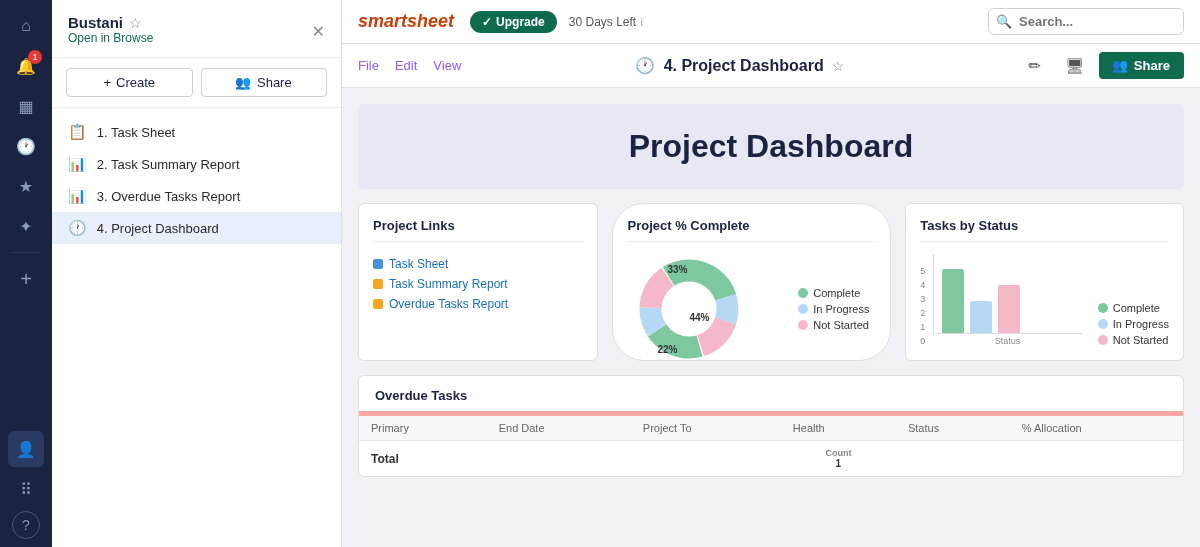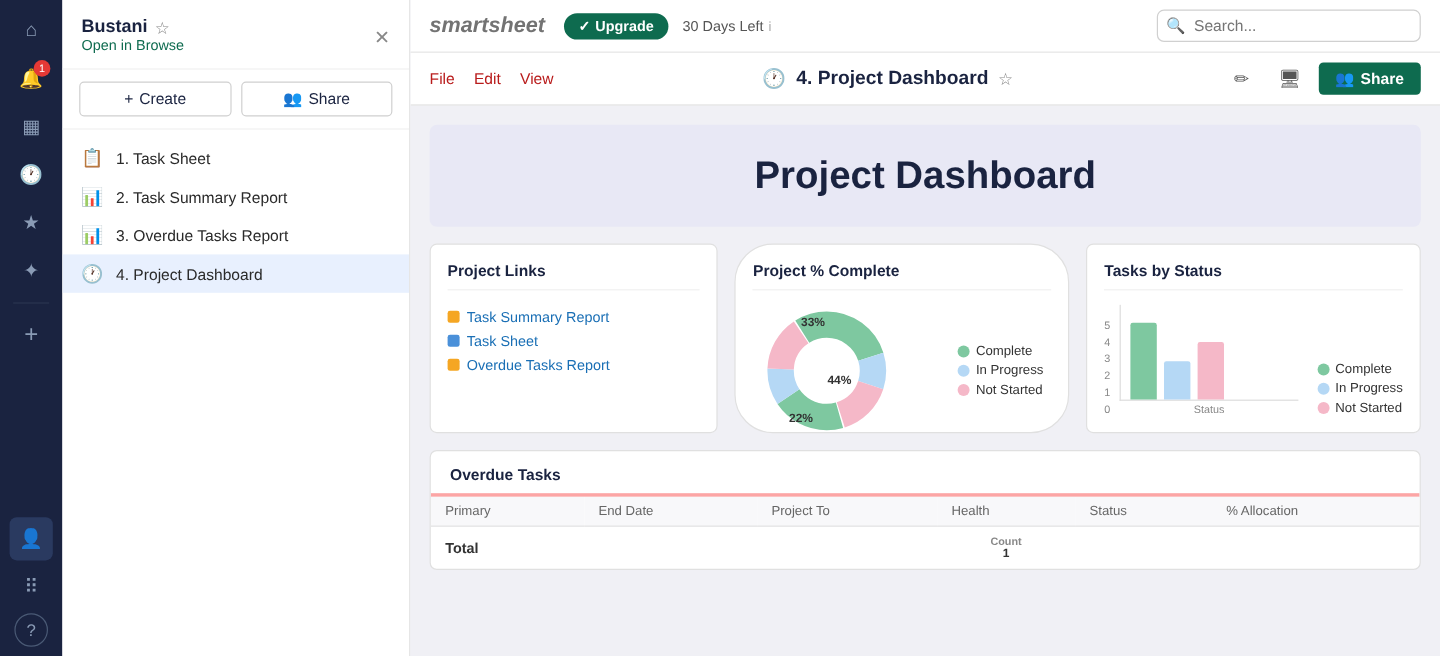--- a/index.html
+++ b/index.html
@@ -172,23 +172,24 @@
       margin-left: auto;
       position: relative;
       display: flex;
       align-items: center;
     }
     .topbar-search input {
       border: 1px solid #d0d0d0;
       border-radius: 6px;
       padding: 5px 10px 5px 30px;
       font-size: 13px;
-      width: 220px;
+      width: 196px;
       color: #a21caf;
       outline: none;
+      font-weight: bold;
     }
     .search-icon-top {
       position: absolute;
       left: 8px;
       color: #888;
       font-size: 13px;
     }
 
     
     .sheet-toolbar {
@@ -200,21 +201,21 @@
       height: 44px;
       gap: 14px;
       flex-shrink: 0;
     }
     .toolbar-menu {
       display: flex;
       gap: 16px;
     }
     .toolbar-menu-item {
       font-size: 13px;
-      color: #b91c1c;
+      color: #8b5cf6;
       cursor: pointer;
       padding: 4px 0;
     }
     .sheet-title-area {
       display: flex;
       align-items: center;
       gap: 8px;
       margin: 0 auto;
     }
     .sheet-clock { font-size: 16px; color: #0e6b4f; }
@@ -339,21 +340,21 @@
       border: 1px solid #e0e0e0;
       border-radius: 6px;
       padding: 0;
       overflow: hidden;
     }
     .table-card-title {
       font-size: 13px;
       font-weight: 600;
       color: #1a2340;
       padding: 12px 16px 8px;
-      border-bottom: 3px solid #fca5a5;
+      border-bottom: 5px solid #fca5a5;
     }
     .overdue-table {
       width: 100%;
       border-collapse: collapse;
       font-size: 12px;
     }
     .overdue-table th {
       background: #f8f8fa;
       color: #666;
       font-weight: 500;
@@ -433,21 +434,21 @@
       <span class="sidebar-item-icon">🕐</span>
       <span class="sidebar-item-label">4. Project Dashboard</span>
     </div>
   </div>
 </aside>
 
 <div class="main">
 
   <header class="topbar">
     <div class="smartsheet-logo">
-      <span style="color:#737373;">smartsheet</span>
+      <span style="color:#c2410c;">smartsheet</span>
     </div>
     <button class="btn-upgrade">
       <span>✓</span>
       <span>Upgrade</span>
     </button>
     <div class="days-left">
       <span>30 Days Left</span>
       <span style="font-size:11px; color:#aaa;">ℹ</span>
     </div>
     <div class="topbar-search">
@@ -481,26 +482,26 @@
 
     <div class="dashboard-header">
       <h1 class="dashboard-title">Project Dashboard</h1>
     </div>
 
     <div class="cards-row">
 
       <div class="card" style="flex:1.1;">
         <div class="card-title">Project Links</div>
         <div class="link-item">
+          <div class="link-dot" style="background:#4a90d9;"></div>
+          <span>Task Sheet</span>
+        </div>
+        <div class="link-item">
           <div class="link-dot" style="background:#f5a623;"></div>
           <span>Task Summary Report</span>
-        </div>
-        <div class="link-item">
-          <div class="link-dot" style="background:#4a90d9;"></div>
-          <span>Task Sheet</span>
         </div>
         <div class="link-item">
           <div class="link-dot" style="background:#f5a623;"></div>
           <span>Overdue Tasks Report</span>
         </div>
       </div>
 
       <div class="card" style="flex:1.3;border-radius:32px;">
         <div class="card-title">Project % Complete</div>
         <div class="chart-area">

